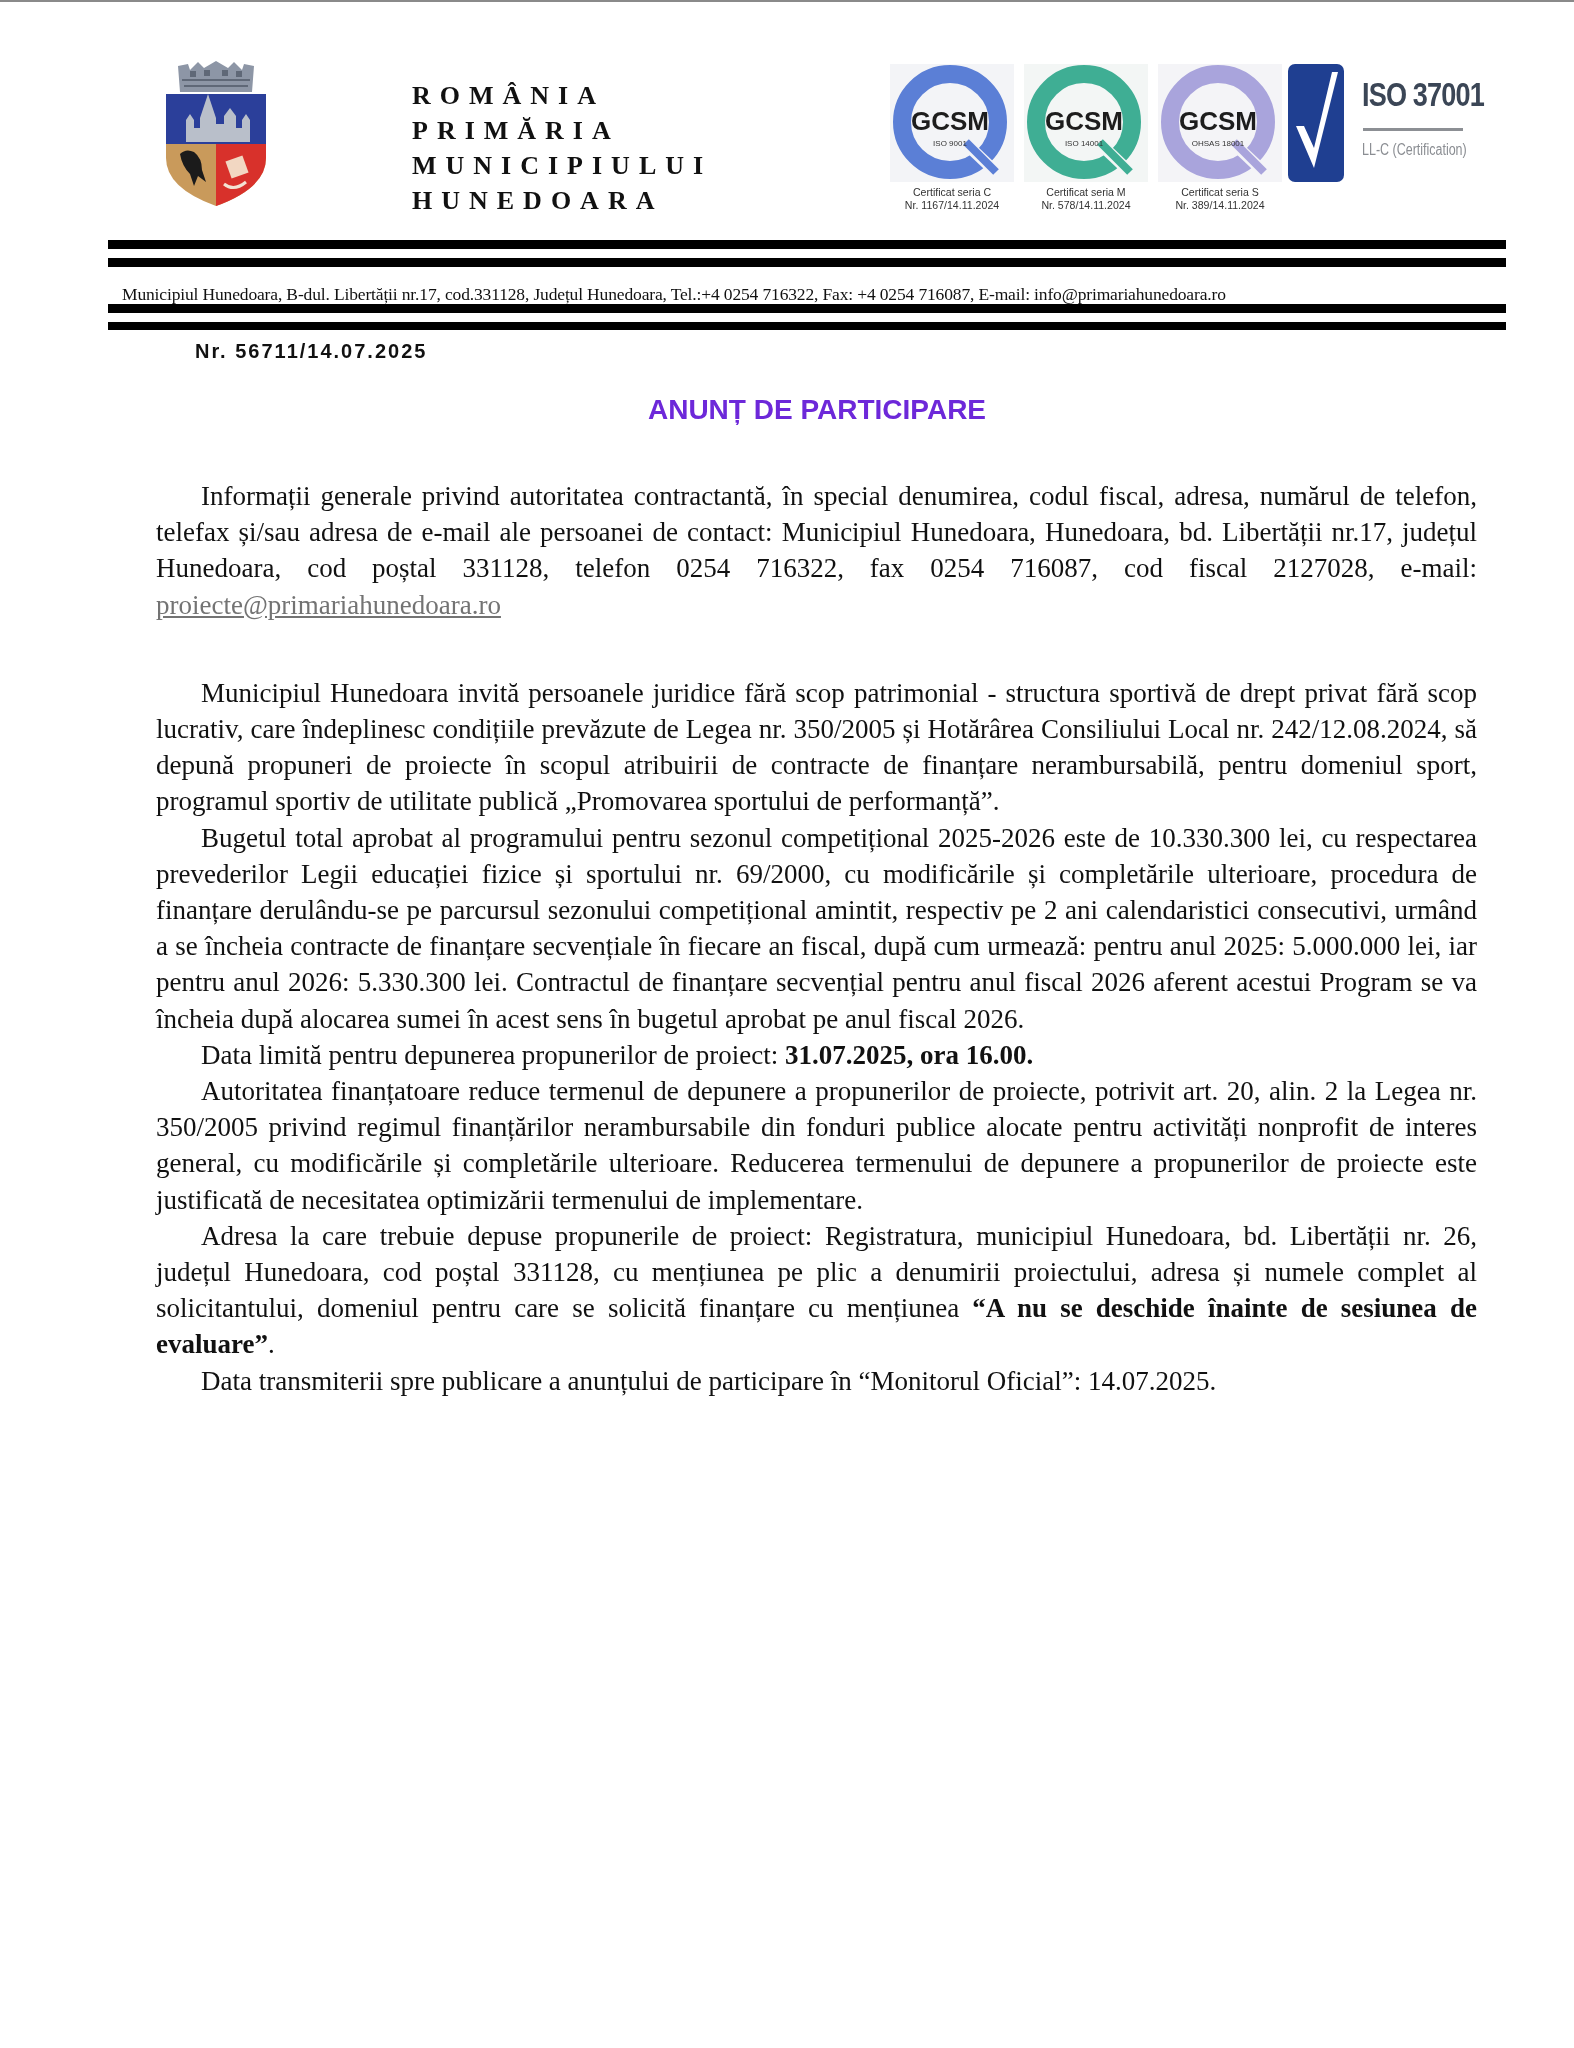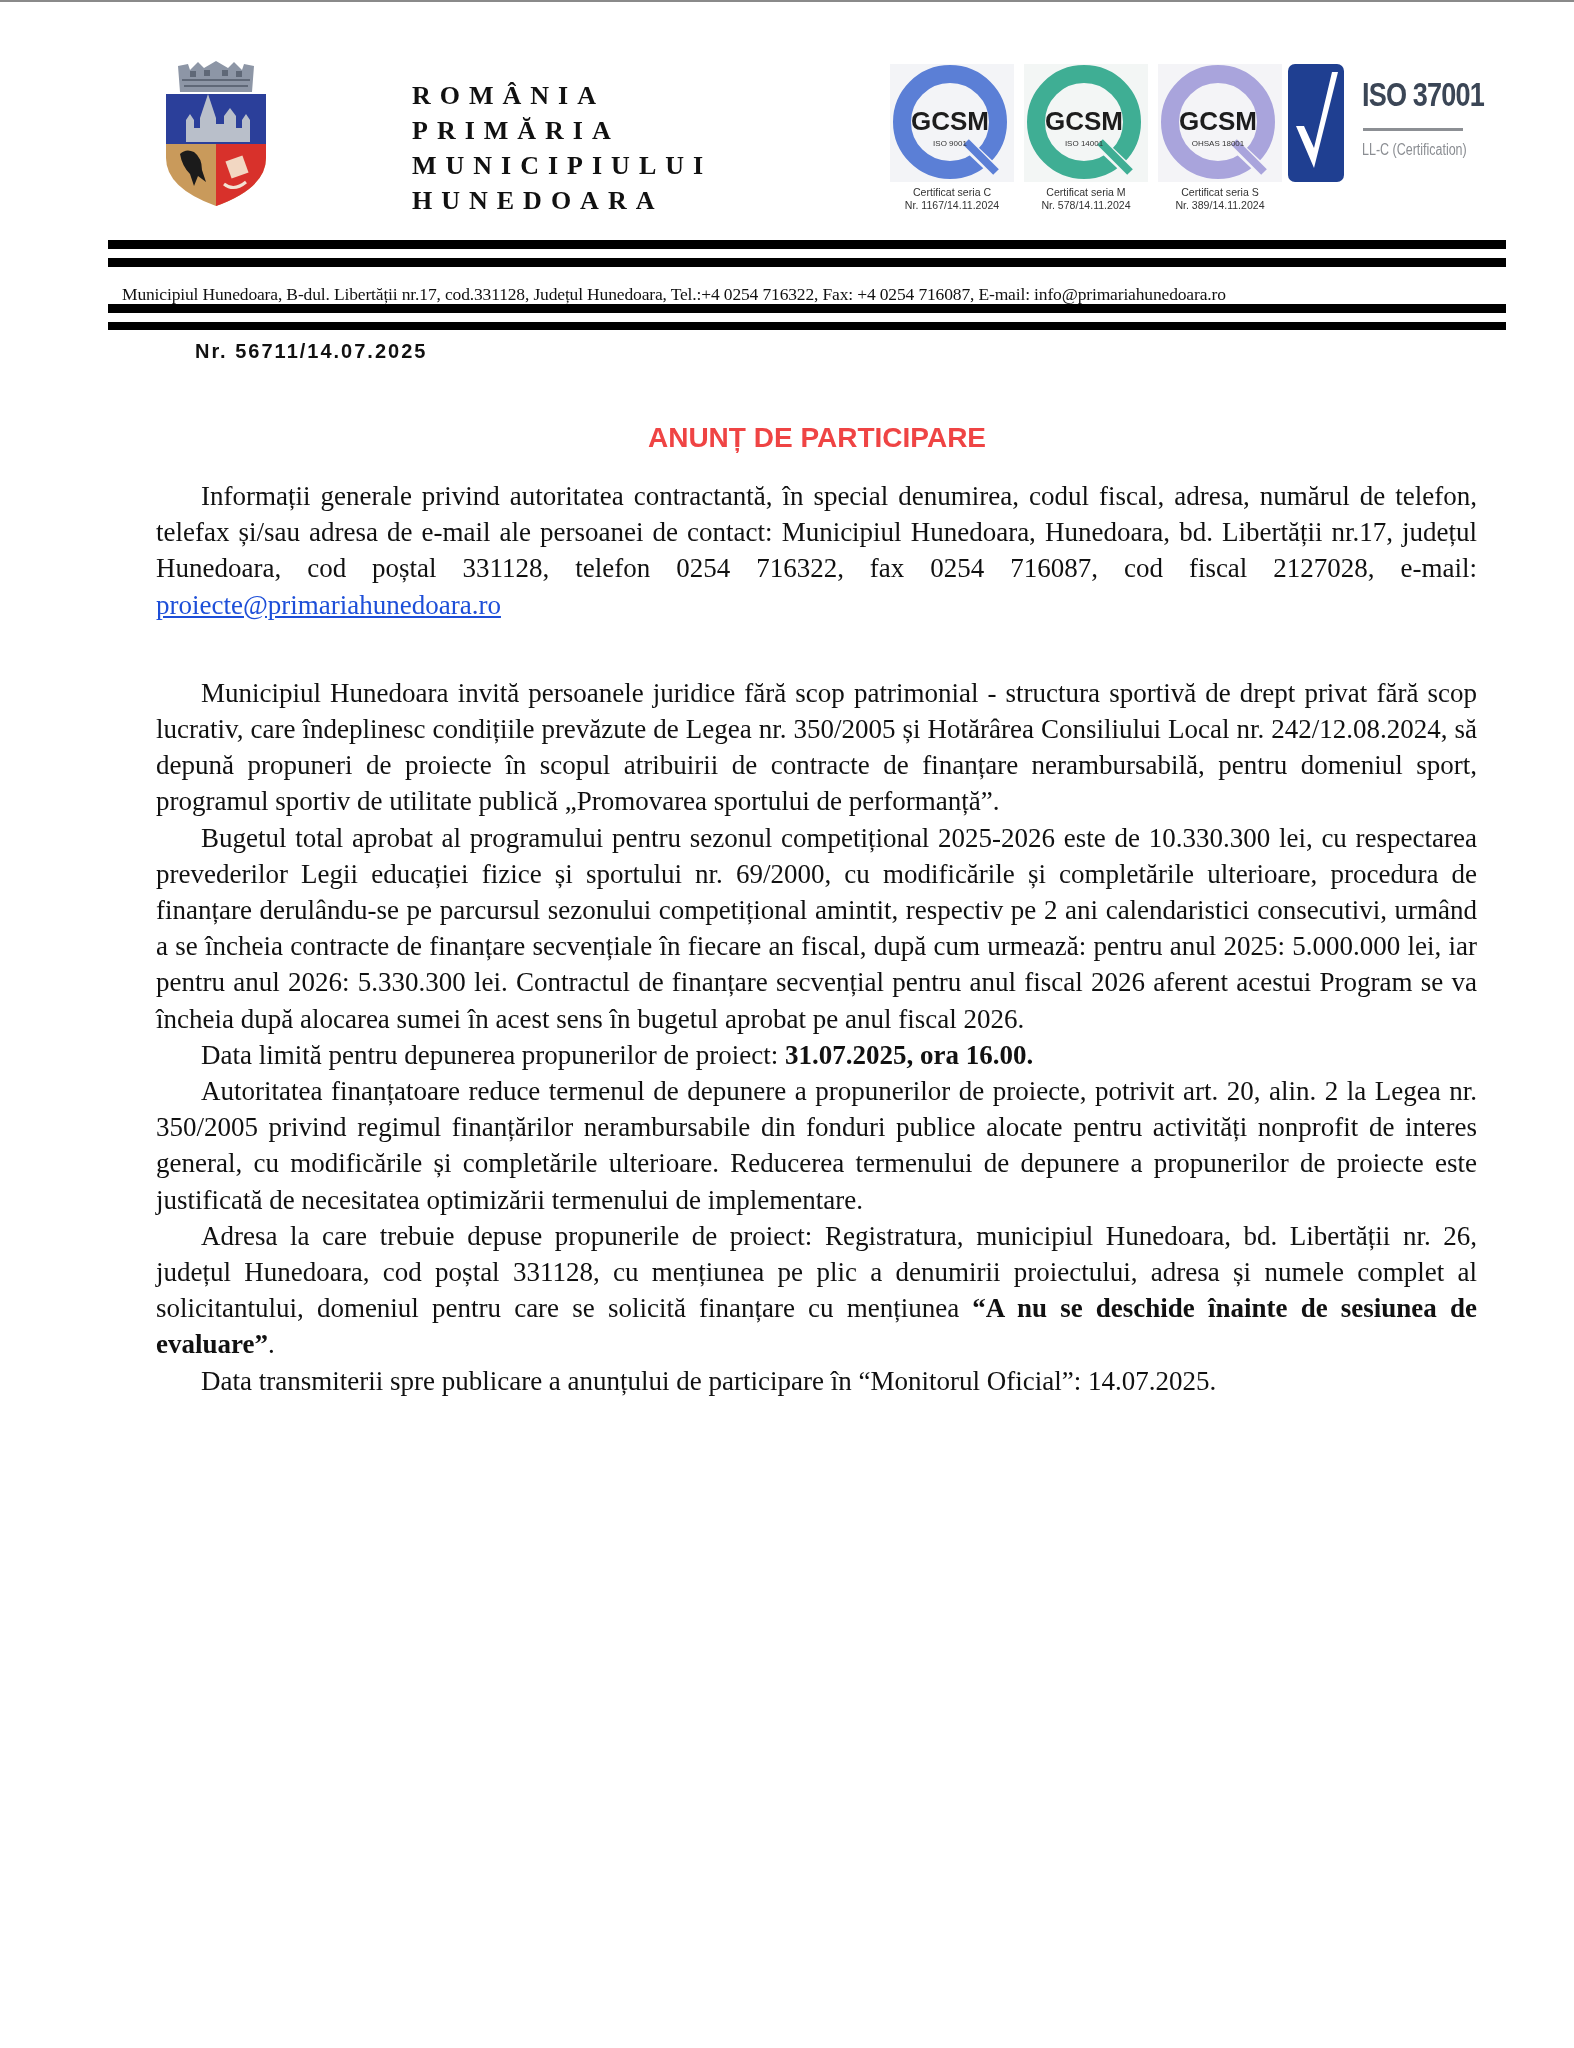--- a/index.html
+++ b/index.html
@@ -21,26 +21,26 @@
   .iso-sub { position: absolute; left: 1362px; top: 139px; font-family: "Liberation Sans", sans-serif; font-size: 16px; color: #8a8d92; transform: scaleX(0.78); transform-origin: left; white-space: nowrap; }
 
   .rule { position: absolute; left: 108px; width: 1398px; background: #000; }
   .r1 { top: 238px; height: 9px; }
   .r2 { top: 256px; height: 9px; }
   .r3 { top: 302px; height: 9px; }
   .r4 { top: 320px; height: 8px; }
   .contact { position: absolute; left: 122px; top: 272px; font-size: 17.5px; white-space: nowrap; color: #111; letter-spacing: -0.15px; margin-top: 10px; }
 
   .regno { position: absolute; left: 195px; top: 338px; font-family: "Liberation Sans", sans-serif; font-weight: bold; font-size: 20px; letter-spacing: 2px; color: #111; }
-  .title { position: absolute; left: 0; width: 1574px; top: 420px; text-align: center; font-family: "Liberation Sans", sans-serif; font-weight: bold; font-size: 28px; color: #ef4444; padding-left: 60px; box-sizing: border-box; }
+  .title { position: absolute; left: 0; width: 1574px; top: 392px; text-align: center; font-family: "Liberation Sans", sans-serif; font-weight: bold; font-size: 28px; color: #6d28d9; padding-left: 60px; box-sizing: border-box; }
 
   .body { position: absolute; left: 156px; top: 476px; width: 1321px; font-size: 27px; line-height: 36.2px; text-align: justify; color: #111; }
   .body p { margin: 0; text-indent: 45px; }
   .body p.gap { margin-top: 52px; }
-  .body a { color: #1d4ed8; text-decoration: underline; }
+  .body a { color: #737373; text-decoration: underline; }
   .body b { font-weight: bold; }
 </style>
 </head>
 <body>
 
 <div class="header">
 
   <svg class="coat" viewBox="0 0 112 150">
 
     <path d="M20 34 L18 8 L28 6 L30 12 L38 4 L44 10 L56 3 L68 10 L74 4 L82 12 L84 6 L94 8 L92 34 Z" fill="#8d96a6"></path>

